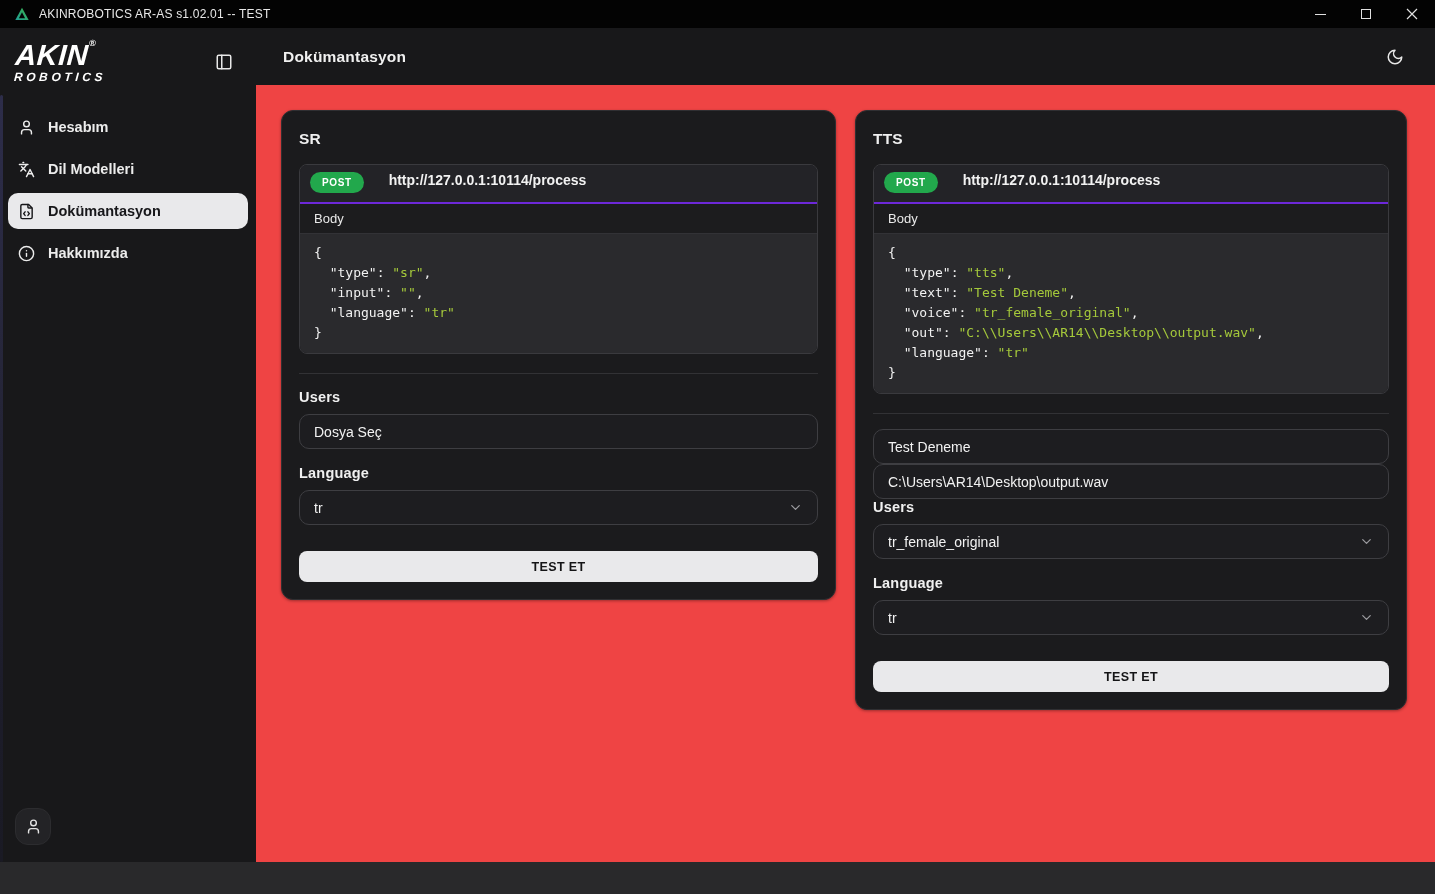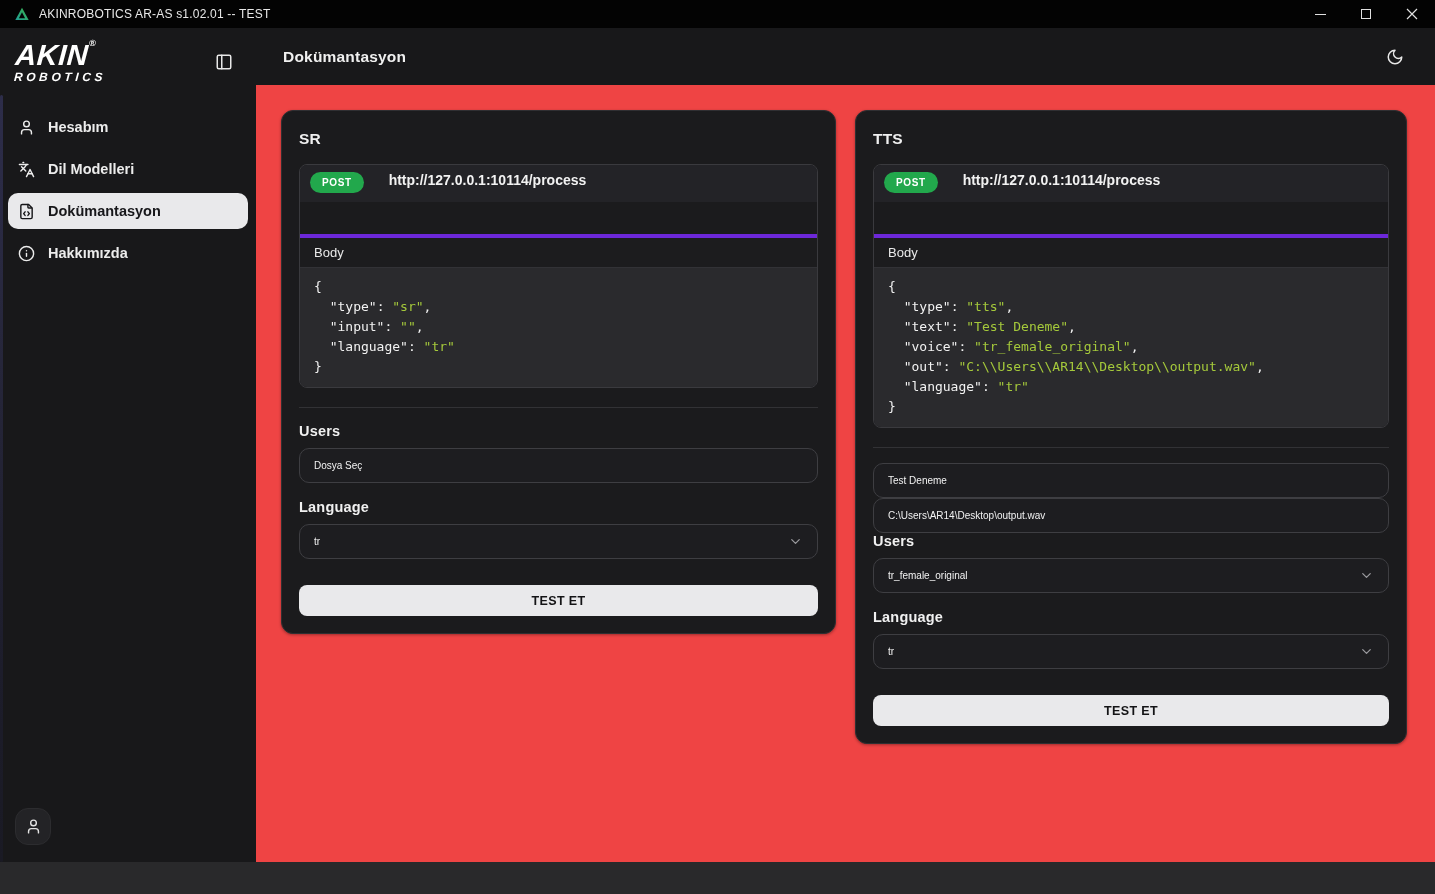--- a/index.html
+++ b/index.html
@@ -53,32 +53,32 @@
   .card-sr  { left:25px; top:25px; width:555px; }
   .card-tts { left:599px; top:25px; width:552px; }
   .card h2 { font-size:15.5px; font-weight:700; margin:2px 0 16px 0; letter-spacing:.2px; }
 
   .reqbox { border:1px solid #3a3a3e; border-radius:8px; overflow:hidden; }
   .endpoint { display:flex; align-items:flex-start; gap:25px; background:#232327; padding:7px 10px;
     height:37px; }
   .method { background:#22a84c; color:#fff; font-size:10px; font-weight:700; letter-spacing:.6px;
     padding:5px 12px; border-radius:13px; }
   .url { font-size:14px; color:#f2f2f2;font-weight:bold; }
-  .bodyrow { background:#1c1c1e; border-top:4px solid #6d28d9; border-bottom:1px solid #323236;
-    padding:7px 14px; font-size:13px; font-weight:400; color:#eaeaea;margin-top:32px; }
+  .bodyrow { background:#1c1c1e; border-top:2px solid #6d28d9; border-bottom:1px solid #323236;
+    padding:7px 14px; font-size:13px; font-weight:400; color:#eaeaea; }
   .code { background:#2a2a2d; padding:9px 14px 10px 14px; font-family:"DejaVu Sans Mono","Liberation Mono",monospace;
     font-size:13px; line-height:20px; }
   .code-line { white-space:pre; color:#f2f2f2; }
   .code-line .cv { color:#a5c93b; }
 
   .divider { border-top:1px solid #323235; margin:19px 0 15px 0; }
   .field-label { font-size:14.5px; font-weight:700; margin:0 0 9px 0; letter-spacing:.2px; }
   .field-label + .input { margin-bottom:16px; }
   .input { width:100%; height:35px; background:#1d1d20; border:1px solid #3e3e42; border-radius:10px;
-    display:flex; align-items:center; padding:0 14px; font-size:10px; color:#f2f2f2;
+    display:flex; align-items:center; padding:0 14px; font-size:14px; color:#f2f2f2;
     font-family:"Liberation Sans", sans-serif; }
   input.input { display:block; line-height:33px; outline:none; }
   .select { justify-content:space-between; cursor:pointer; }
   .select .chev { color:#9a9a9e; display:flex; }
   .test-btn { width:100%; height:31px; margin-top:10px; background:#e9e9eb; color:#141416; border:none;
     border-radius:8px; font-size:12.5px; font-weight:700; letter-spacing:.4px; cursor:pointer;
     font-family:"Liberation Sans", sans-serif; }
   svg { display:block; }
 </style>
 </head>

